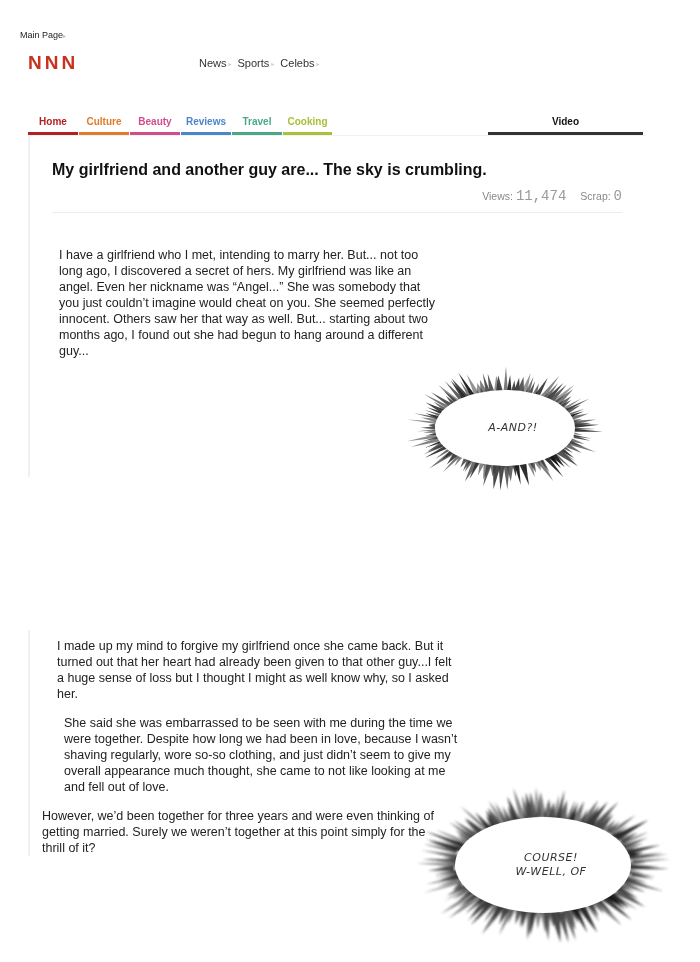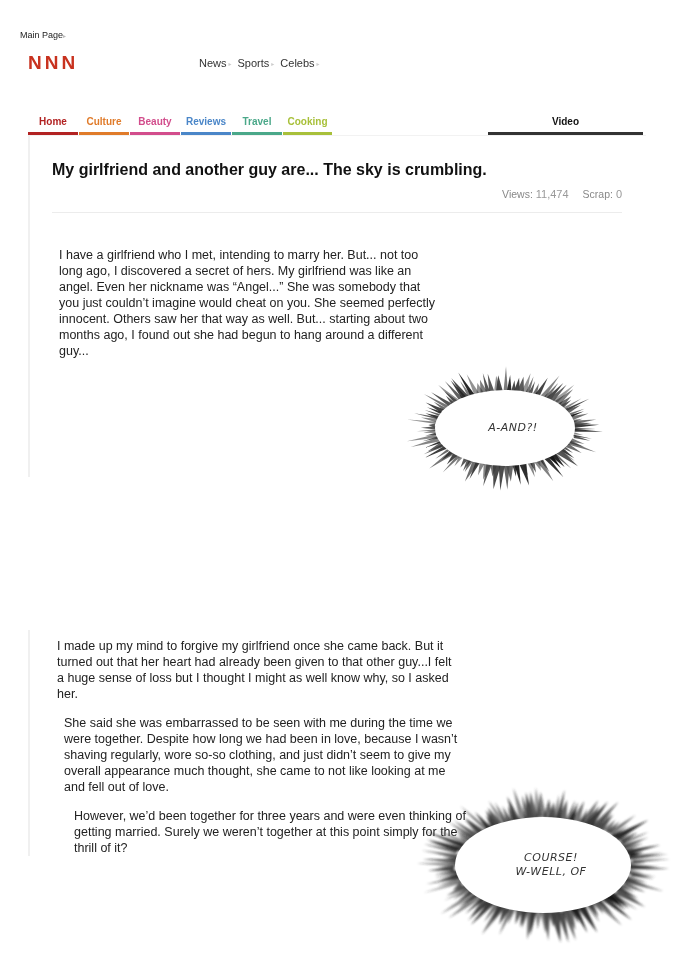--- a/index.html
+++ b/index.html
@@ -16,28 +16,28 @@
 
   .tabs { position: absolute; left: 28px; top: 99px; width: 615px; height: 24px; }
   .tab { position: absolute; top: 0; height: 24px; font-size: 10px; font-weight: bold; text-align: center; margin-top: 16px; }
   .tab .lbl { display: block; height: 14px; line-height: 14px; }
   .tab .bar { position: absolute; left: 0; right: 0; top: 17px; height: 4px; }
   .tab.chat .bar { background: #fff; border: 1px solid #555; height: 6px; top: 15px; }
 
   .card-top { position: absolute; left: 28px; top: 135px; width: 618px; height: 342px; border-left: 2px solid #f0f0f0; border-top: 1px solid #f2f2f2; }
   .title { position: absolute; left: 52px; top: 161px; font-size: 16px; font-weight: bold; color: #111; }
   .meta { position: absolute; left: 450px; top: 188px; width: 172px; font-size: 10.5px; color: #888; display: flex; justify-content: flex-end; gap: 14px; }
-  .meta .num { font-size: 11px; color: #999; }
+  .meta .num { font-size: 14px; color: #999; font-family: Liberation Mono, monospace; }
   .divider { position: absolute; left: 52px; top: 212px; width: 570px; height: 1px; background: #ececec; }
 
   .para { position: absolute; font-size: 12.5px; line-height: 16px; color: #222; }
   .p1 { left: 59px; top: 247px; width: 380px; }
   .p2 { left: 57px; top: 638px; width: 395px; }
   .p3 { left: 64px; top: 715px; width: 395px; }
-  .p4 { left: 74px; top: 808px; width: 395px; }
+  .p4 { left: 42px; top: 808px; width: 395px; }
 
   .card-bottom { position: absolute; left: 28px; top: 630px; height: 226px; border-left: 2px solid #f0f0f0; }
 
   .burst { position: absolute; }
   .burst svg { display: block; }
   .burst-text { position: absolute; left: 16px; right: 0; text-align: center; font-family: "DejaVu Sans", sans-serif; font-style: italic; font-size: 11px; color: #333; letter-spacing: 0.5px; line-height: 14px; }
 </style>
 </head>
 <body>
 

